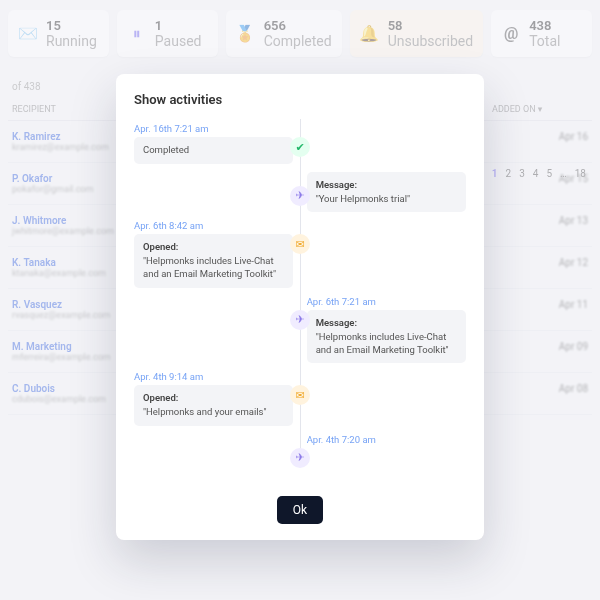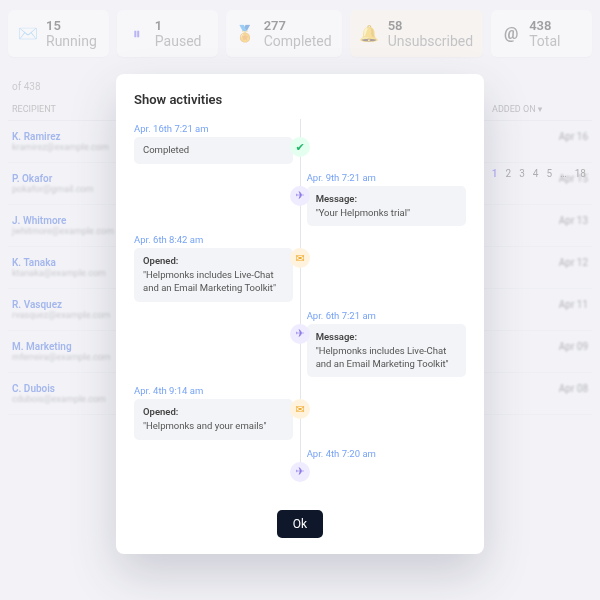--- a/index.html
+++ b/index.html
@@ -62,21 +62,21 @@
     <div class="stat">
         <div class="ic" style="color:#6f63f2">⏸</div>
         <div class="meta">
           <div class="n">1</div>
           <div class="l">Paused</div>
         </div>
       </div>
     <div class="stat">
         <div class="ic">🏅</div>
         <div class="meta">
-          <div class="n">277</div>
+          <div class="n">656</div>
           <div class="l">Completed</div>
         </div>
       </div>
     <div class="stat" style="background:#fff8ea">
         <div class="ic">🔔</div>
         <div class="meta">
           <div class="n">58</div>
           <div class="l">Unsubscribed</div>
         </div>
       </div>
@@ -180,21 +180,20 @@
   <h3>Show activities</h3>
   <div class="tl">
     <div class="line"></div>
     <div id="events">
         <div class="ev left">
           <div class="ts">Apr. 16th 7:21 am</div>
           <div class="card">Completed</div>
           <div class="mk done">✔</div>
         </div>
         <div class="ev right">
-          <div class="ts">Apr. 9th 7:21 am</div>
           <div class="card"><b>Message:</b>"Your Helpmonks trial"</div>
           <div class="mk msg">✈</div>
         </div>
         <div class="ev left">
           <div class="ts">Apr. 6th 8:42 am</div>
           <div class="card"><b>Opened:</b>"Helpmonks includes Live-Chat and an Email Marketing Toolkit"</div>
           <div class="mk opn">✉</div>
         </div>
         <div class="ev right">
           <div class="ts">Apr. 6th 7:21 am</div>

